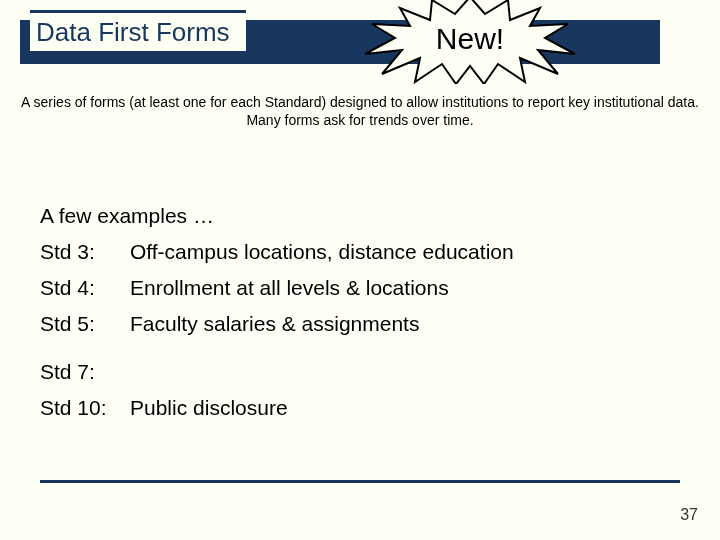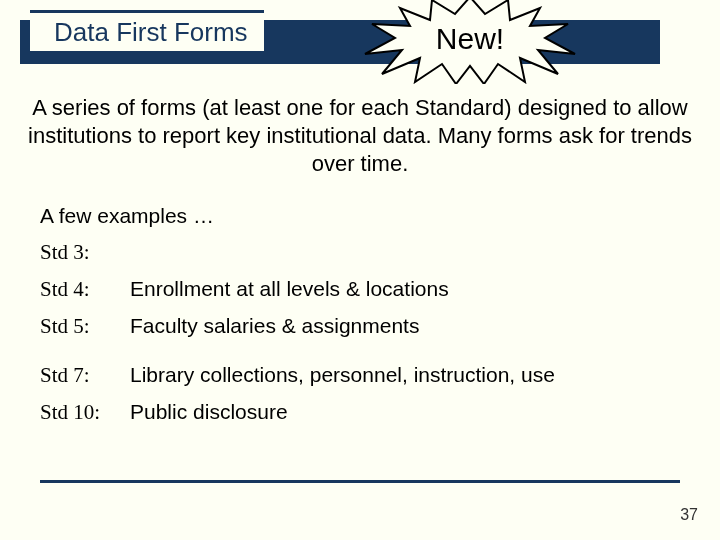--- a/index.html
+++ b/index.html
@@ -29,21 +29,21 @@
   }
   .title-box {
     position: absolute;
     left: 30px;
     top: 10px;
     height: 44px;
     background: #fefff4;
     border-top: 3px solid #17375e;
     border-bottom: 3px solid #17375e;
     box-sizing: border-box;
-    padding: 4px 16px 4px 24px;
+    padding: 4px 16px 4px 6px;
     display: flex;
     align-items: center;
   }
   .title-box span {
     font-size: 26px;
     color: #17375e;
     white-space: nowrap;
   }
   .burst {
     position: absolute;
@@ -69,21 +69,21 @@
     font-family: "Comic Sans MS", "Comic Sans", cursive, sans-serif;
     font-size: 30px;
     color: #000;
   }
   .intro {
     position: absolute;
     left: 20px;
     right: 20px;
     top: 94px;
     text-align: center;
-    font-size: 22px;
+    font-size: 14px;
     line-height: 1.28;
   }
   .examples-label {
     position: absolute;
     left: 40px;
     top: 204px;
     font-size: 21px;
     text-align: right;
   }
   .table {
@@ -92,21 +92,20 @@
     top: 240px;
     font-size: 21px;
   }
   .row {
     margin-bottom: 12px;
     display: flex;
   }
   .std {
     width: 90px;
     flex: 0 0 90px;
-    font-family: Liberation Serif, serif;
   }
   .hr {
     position: absolute;
     left: 40px;
     right: 40px;
     top: 480px;
     height: 0;
     border-top: 3px solid #17375e;
   }
   .pagenum {
@@ -135,34 +134,34 @@
     <div class="burst-label">New!</div>
   </div>
 
   <div class="intro">A series of forms (at least one for each Standard) designed to allow institutions to report key institutional data.  Many forms ask for trends over time.</div>
 
   <div class="examples-label">A few examples …</div>
 
   <div class="table">
     <div class="row">
       <div class="std">Std 3:</div>
+      <div>Off-campus locations, distance education</div>
     </div>
     <div class="row">
       <div class="std">Std 4:</div>
       <div>Enrollment at all levels  &amp; locations</div>
     </div>
     <div class="row">
       <div class="std">Std 5:</div>
       <div>Faculty salaries &amp; assignments</div>
     </div>
     <div class="row">
     </div>
     <div class="row">
       <div class="std">Std 7:</div>
-      <div>Library collections, personnel, instruction, use</div>
     </div>
     <div class="row">
       <div class="std">Std 10:</div>
       <div>Public disclosure</div>
     </div>
   </div>
 
   <div class="hr"></div>
 
   <div class="pagenum">37</div>

